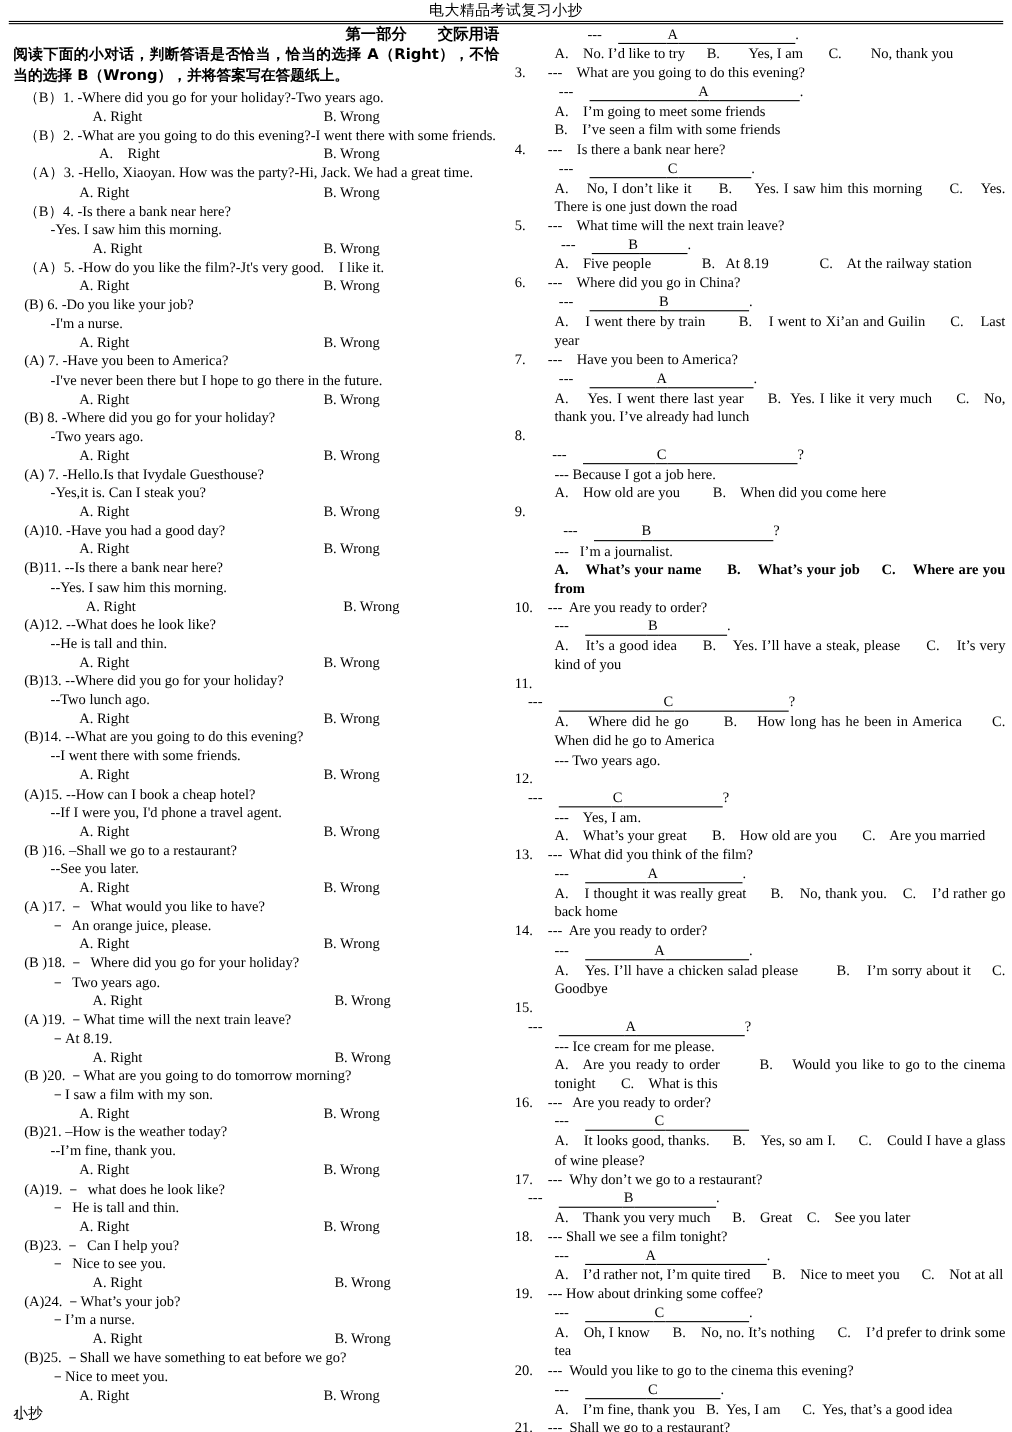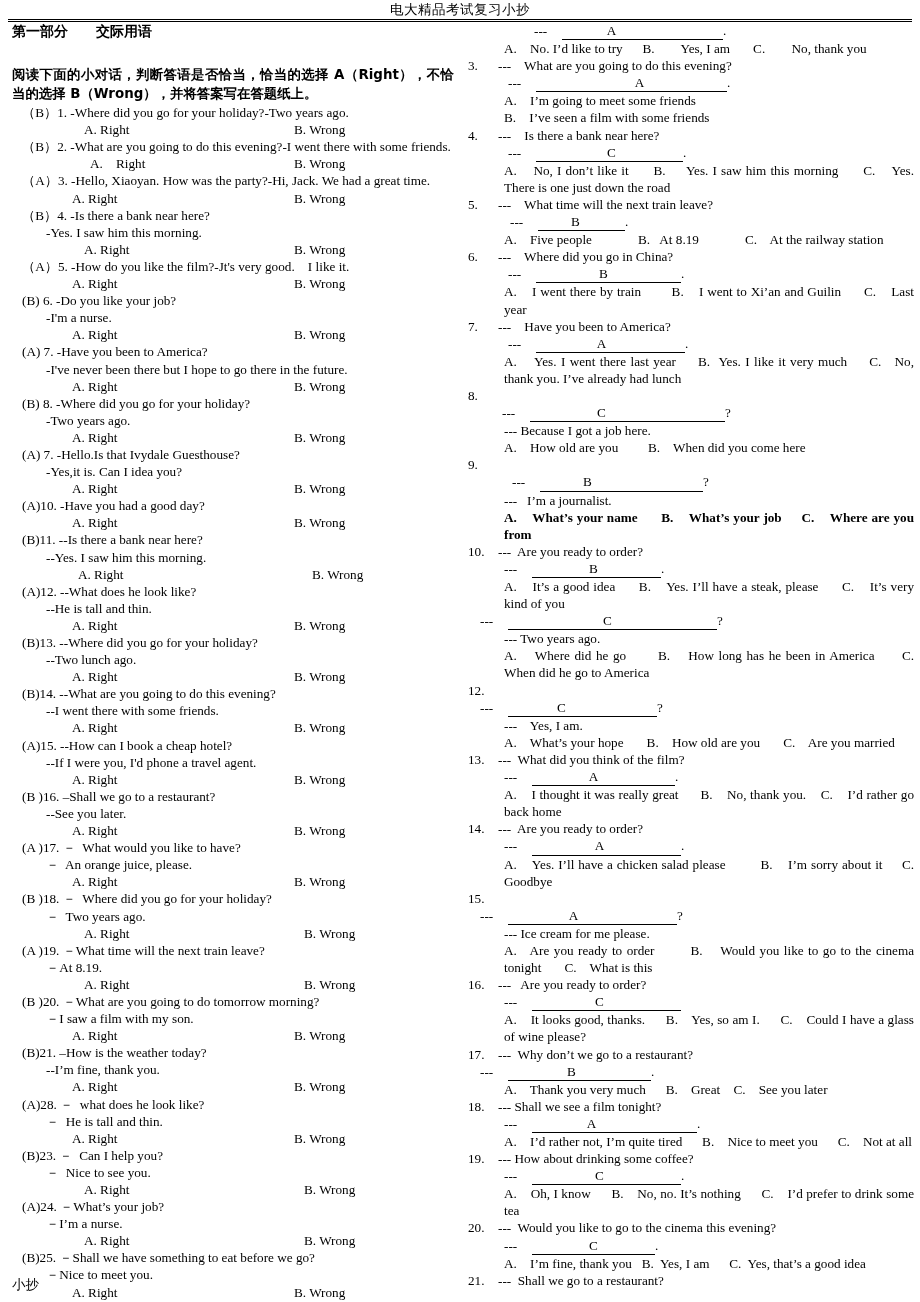--- a/index.html
+++ b/index.html
@@ -76,25 +76,25 @@
     width: 462px;
     padding: 0 8px 0 12px;
   }
   .col-right {
     width: 458px;
     padding: 0 6px 0 6px;
   }
 
   
   .part-title {
-    text-align: left;
+    text-align: right;
     font-family: "DejaVu Sans", "Liberation Sans", sans-serif;
     font-weight: bold;
     font-size: 14px;
-    margin: 1px 0 26px 0;
+    margin: 1px 0 2px 0;
     white-space: pre;
   }
   .instr {
     font-family: "DejaVu Sans", "Liberation Sans", sans-serif;
     font-weight: bold;
     font-size: 13.4px;
     line-height: 18.5px;
     text-align: justify;
     margin-bottom: 1px;
   }
@@ -215,21 +215,21 @@
           <div class="tf-item">
             <div class="tf-q" style="padding-left: 10px; text-indent: 0px;">(B) 8. -Where did you go for your holiday?</div>
             <div class="tf-reply">-Two years ago.</div>
             <div class="tf-opts">
               <span class="opt-a" style="left: 60px;">A. Right</span>
               <span class="opt-b" style="left: 282px;">B. Wrong</span>
             </div>
           </div>
           <div class="tf-item">
             <div class="tf-q" style="padding-left: 10px; text-indent: 0px;">(A) 7. -Hello.Is that Ivydale Guesthouse?</div>
-            <div class="tf-reply">-Yes,it is. Can I idea you?</div>
+            <div class="tf-reply">-Yes,it is. Can I steak you?</div>
             <div class="tf-opts">
               <span class="opt-a" style="left: 60px;">A. Right</span>
               <span class="opt-b" style="left: 282px;">B. Wrong</span>
             </div>
           </div>
           <div class="tf-item">
             <div class="tf-q" style="padding-left: 10px; text-indent: 0px;">(A)10. -Have you had a good day?</div>
             <div class="tf-opts">
               <span class="opt-a" style="left: 60px;">A. Right</span>
               <span class="opt-b" style="left: 282px;">B. Wrong</span>
@@ -317,21 +317,21 @@
           </div>
           <div class="tf-item">
             <div class="tf-q" style="padding-left: 10px; text-indent: 0px;">(B)21. –How is the weather today?</div>
             <div class="tf-reply">--I’m fine, thank you.</div>
             <div class="tf-opts">
               <span class="opt-a" style="left: 60px;">A. Right</span>
               <span class="opt-b" style="left: 282px;">B. Wrong</span>
             </div>
           </div>
           <div class="tf-item">
-            <div class="tf-q" style="padding-left: 10px; text-indent: 0px;">(A)28. －  what does he look like?</div>
+            <div class="tf-q" style="padding-left: 10px; text-indent: 0px;">(A)19. －  what does he look like?</div>
             <div class="tf-reply">－  He is tall and thin.</div>
             <div class="tf-opts">
               <span class="opt-a" style="left: 60px;">A. Right</span>
               <span class="opt-b" style="left: 282px;">B. Wrong</span>
             </div>
           </div>
           <div class="tf-item">
             <div class="tf-q" style="padding-left: 10px; text-indent: 0px;">(B)23. －  Can I help you?</div>
             <div class="tf-reply">－  Nice to see you.</div>
             <div class="tf-opts">
@@ -406,29 +406,30 @@
             <div class="mc-line" style="padding-left: 44px;"><span style="display: inline-block; width: 28px;">---</span><span class="mc-blank" style="width: 42px;">&nbsp;</span><span class="mc-blank" style="min-width: 11px;">B</span><span class="mc-blank" style="width: 110px;">&nbsp;</span><span>?</span></div>
             <div class="mc-line" style="padding-left: 36px;">---   I’m a journalist.</div>
             <div class="mc-line mc-wrap" style="padding-left: 36px; text-indent: -36px; padding-right: 0px; font-weight: bold;"><span style="display: inline-block; width: 36px;"></span><span>A.    What’s your name      B.    What’s your job     C.    Where are you from</span></div>
           </div>
           <div class="mc-item">
             <div class="mc-line"><span style="display: inline-block; width: 30px;">10.</span><span>---  Are you ready to order?</span></div>
             <div class="mc-line" style="padding-left: 36px;"><span style="display: inline-block; width: 28px;">---</span><span class="mc-blank" style="width: 56px;">&nbsp;</span><span class="mc-blank" style="min-width: 11px;">B</span><span class="mc-blank" style="width: 62px;">&nbsp;</span><span>.</span></div>
             <div class="mc-line mc-wrap" style="padding-left: 36px; text-indent: -36px; padding-right: 0px;"><span style="display: inline-block; width: 36px;"></span><span>A.    It’s a good idea      B.    Yes. I’ll have a steak, please      C.    It’s very kind of you</span></div>
           </div>
           <div class="mc-item">
+            <div class="mc-line"><span style="display: inline-block; width: 30px;">11.</span><span></span></div>
             <div class="mc-line" style="padding-left: 12px;"><span style="display: inline-block; width: 28px;">---</span><span class="mc-blank" style="width: 94px;">&nbsp;</span><span class="mc-blank" style="min-width: 11px;">C</span><span class="mc-blank" style="width: 104px;">&nbsp;</span><span>?</span></div>
+            <div class="mc-line mc-wrap" style="padding-left: 36px; text-indent: -36px; padding-right: 0px;"><span style="display: inline-block; width: 36px;"></span><span>A.    Where did he go       B.    How long has he been in America      C.    When did he go to America</span></div>
             <div class="mc-line" style="padding-left: 36px;">--- Two years ago.</div>
-            <div class="mc-line mc-wrap" style="padding-left: 36px; text-indent: -36px; padding-right: 0px;"><span style="display: inline-block; width: 36px;"></span><span>A.    Where did he go       B.    How long has he been in America      C.    When did he go to America</span></div>
           </div>
           <div class="mc-item">
             <div class="mc-line"><span style="display: inline-block; width: 30px;">12.</span><span></span></div>
             <div class="mc-line" style="padding-left: 12px;"><span style="display: inline-block; width: 28px;">---</span><span class="mc-blank" style="width: 48px;">&nbsp;</span><span class="mc-blank" style="min-width: 11px;">C</span><span class="mc-blank" style="width: 90px;">&nbsp;</span><span>?</span></div>
             <div class="mc-line" style="padding-left: 36px;">---    Yes, I am.</div>
-            <div class="mc-line mc-wrap" style="padding-left: 36px; text-indent: -36px; padding-right: 0px;"><span style="display: inline-block; width: 36px;"></span><span>A.    What’s your hope       B.    How old are you       C.    Are you married</span></div>
+            <div class="mc-line mc-wrap" style="padding-left: 36px; text-indent: -36px; padding-right: 0px;"><span style="display: inline-block; width: 36px;"></span><span>A.    What’s your great       B.    How old are you       C.    Are you married</span></div>
           </div>
           <div class="mc-item">
             <div class="mc-line"><span style="display: inline-block; width: 30px;">13.</span><span>---  What did you think of the film?</span></div>
             <div class="mc-line" style="padding-left: 36px;"><span style="display: inline-block; width: 28px;">---</span><span class="mc-blank" style="width: 56px;">&nbsp;</span><span class="mc-blank" style="min-width: 11px;">A</span><span class="mc-blank" style="width: 76px;">&nbsp;</span><span>.</span></div>
             <div class="mc-line mc-wrap" style="padding-left: 36px; text-indent: -36px; padding-right: 0px;"><span style="display: inline-block; width: 36px;"></span><span>A.    I thought it was really great      B.    No, thank you.    C.    I’d rather go back home</span></div>
           </div>
           <div class="mc-item">
             <div class="mc-line"><span style="display: inline-block; width: 30px;">14.</span><span>---  Are you ready to order?</span></div>
             <div class="mc-line" style="padding-left: 36px;"><span style="display: inline-block; width: 28px;">---</span><span class="mc-blank" style="width: 62px;">&nbsp;</span><span class="mc-blank" style="min-width: 11px;">A</span><span class="mc-blank" style="width: 76px;">&nbsp;</span><span>.</span></div>
             <div class="mc-line mc-wrap" style="padding-left: 36px; text-indent: -36px; padding-right: 0px;"><span style="display: inline-block; width: 36px;"></span><span>A.    Yes. I’ll have a chicken salad please         B.    I’m sorry about it     C.    Goodbye</span></div>

